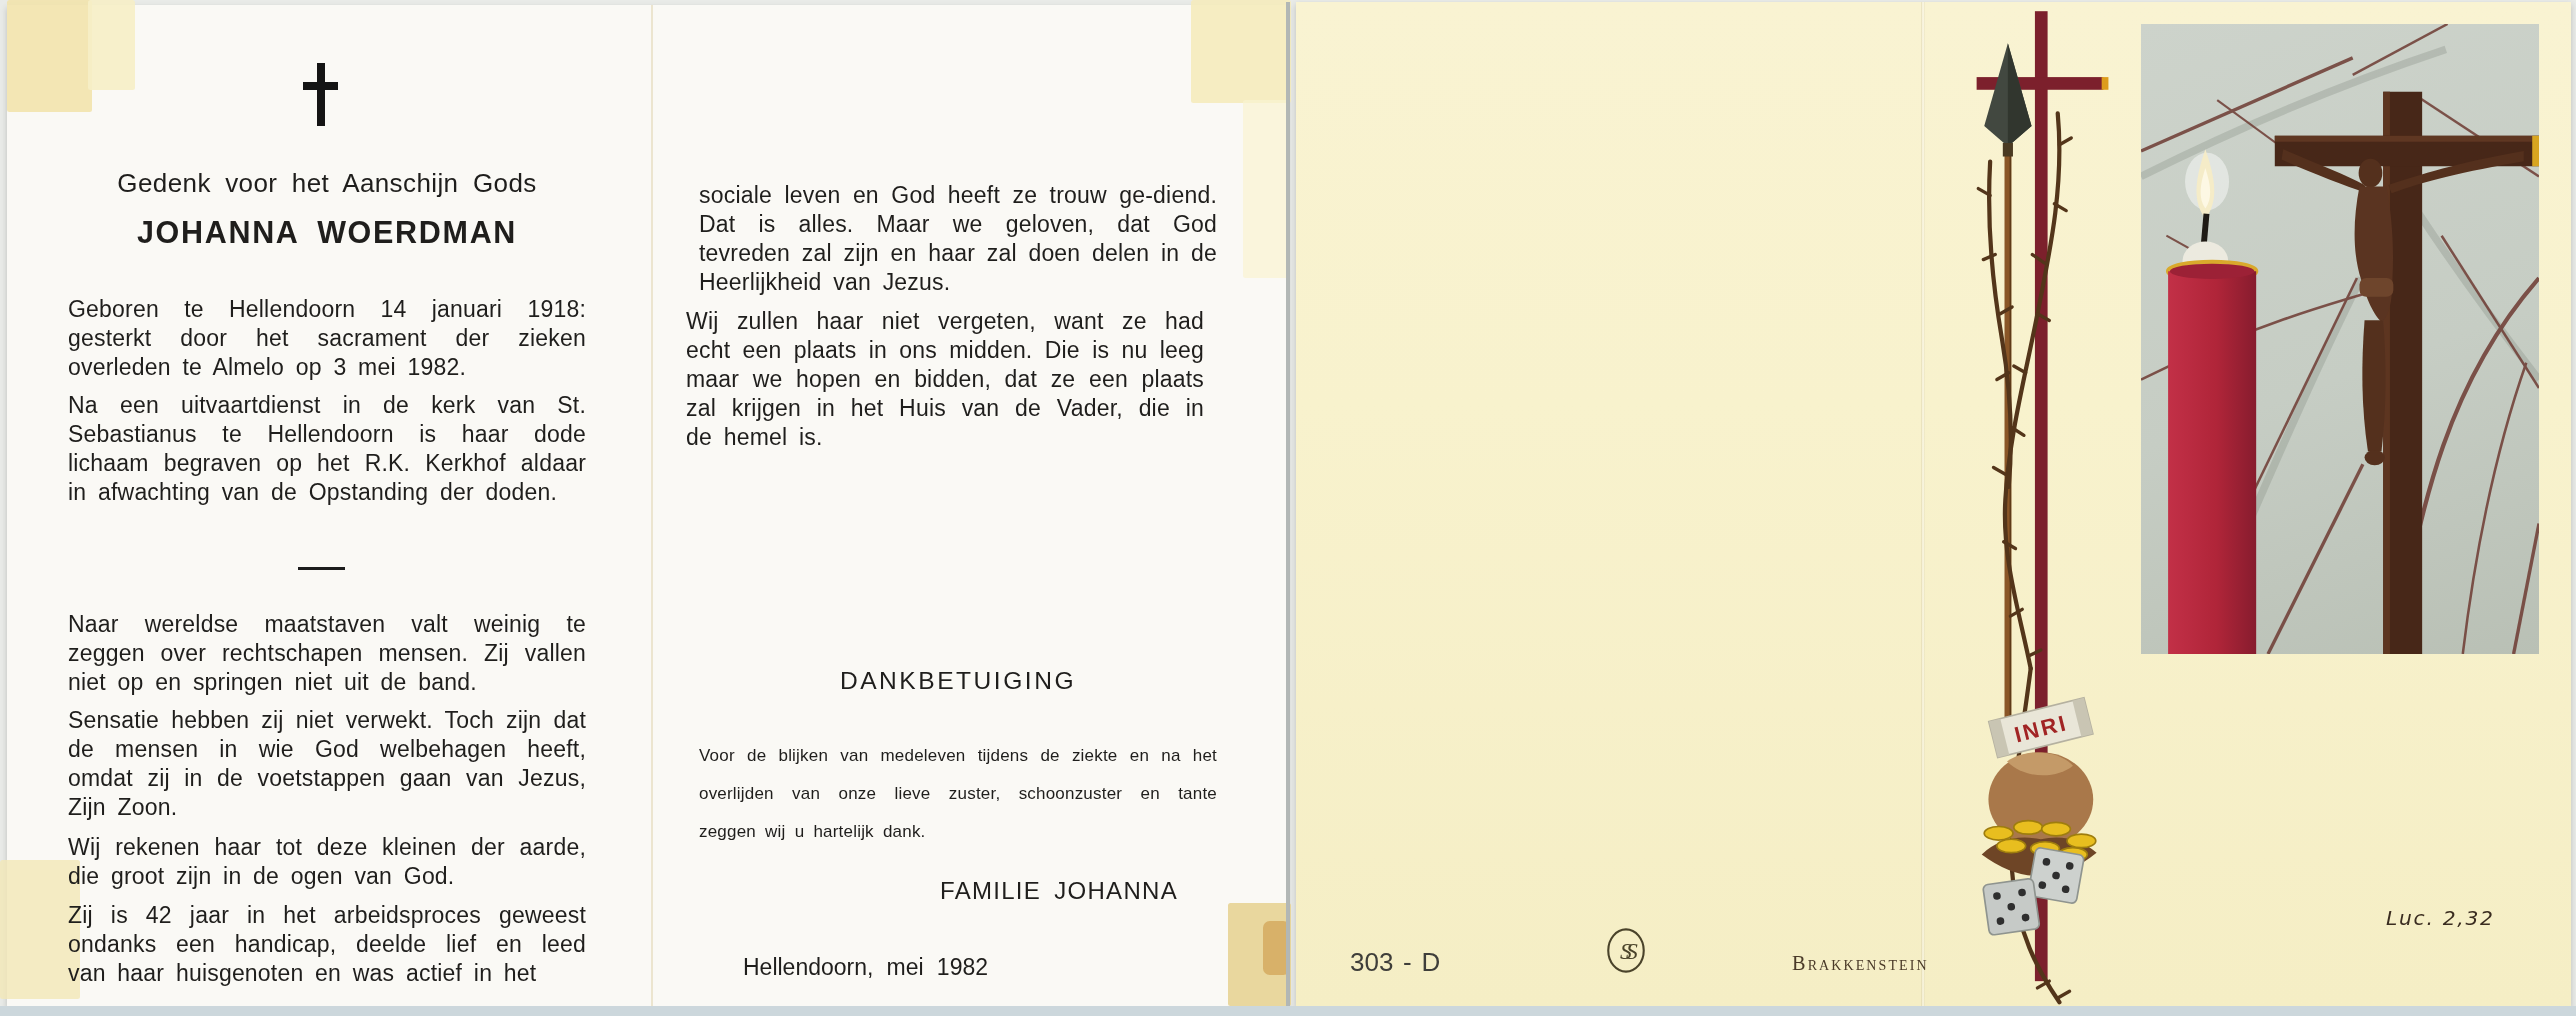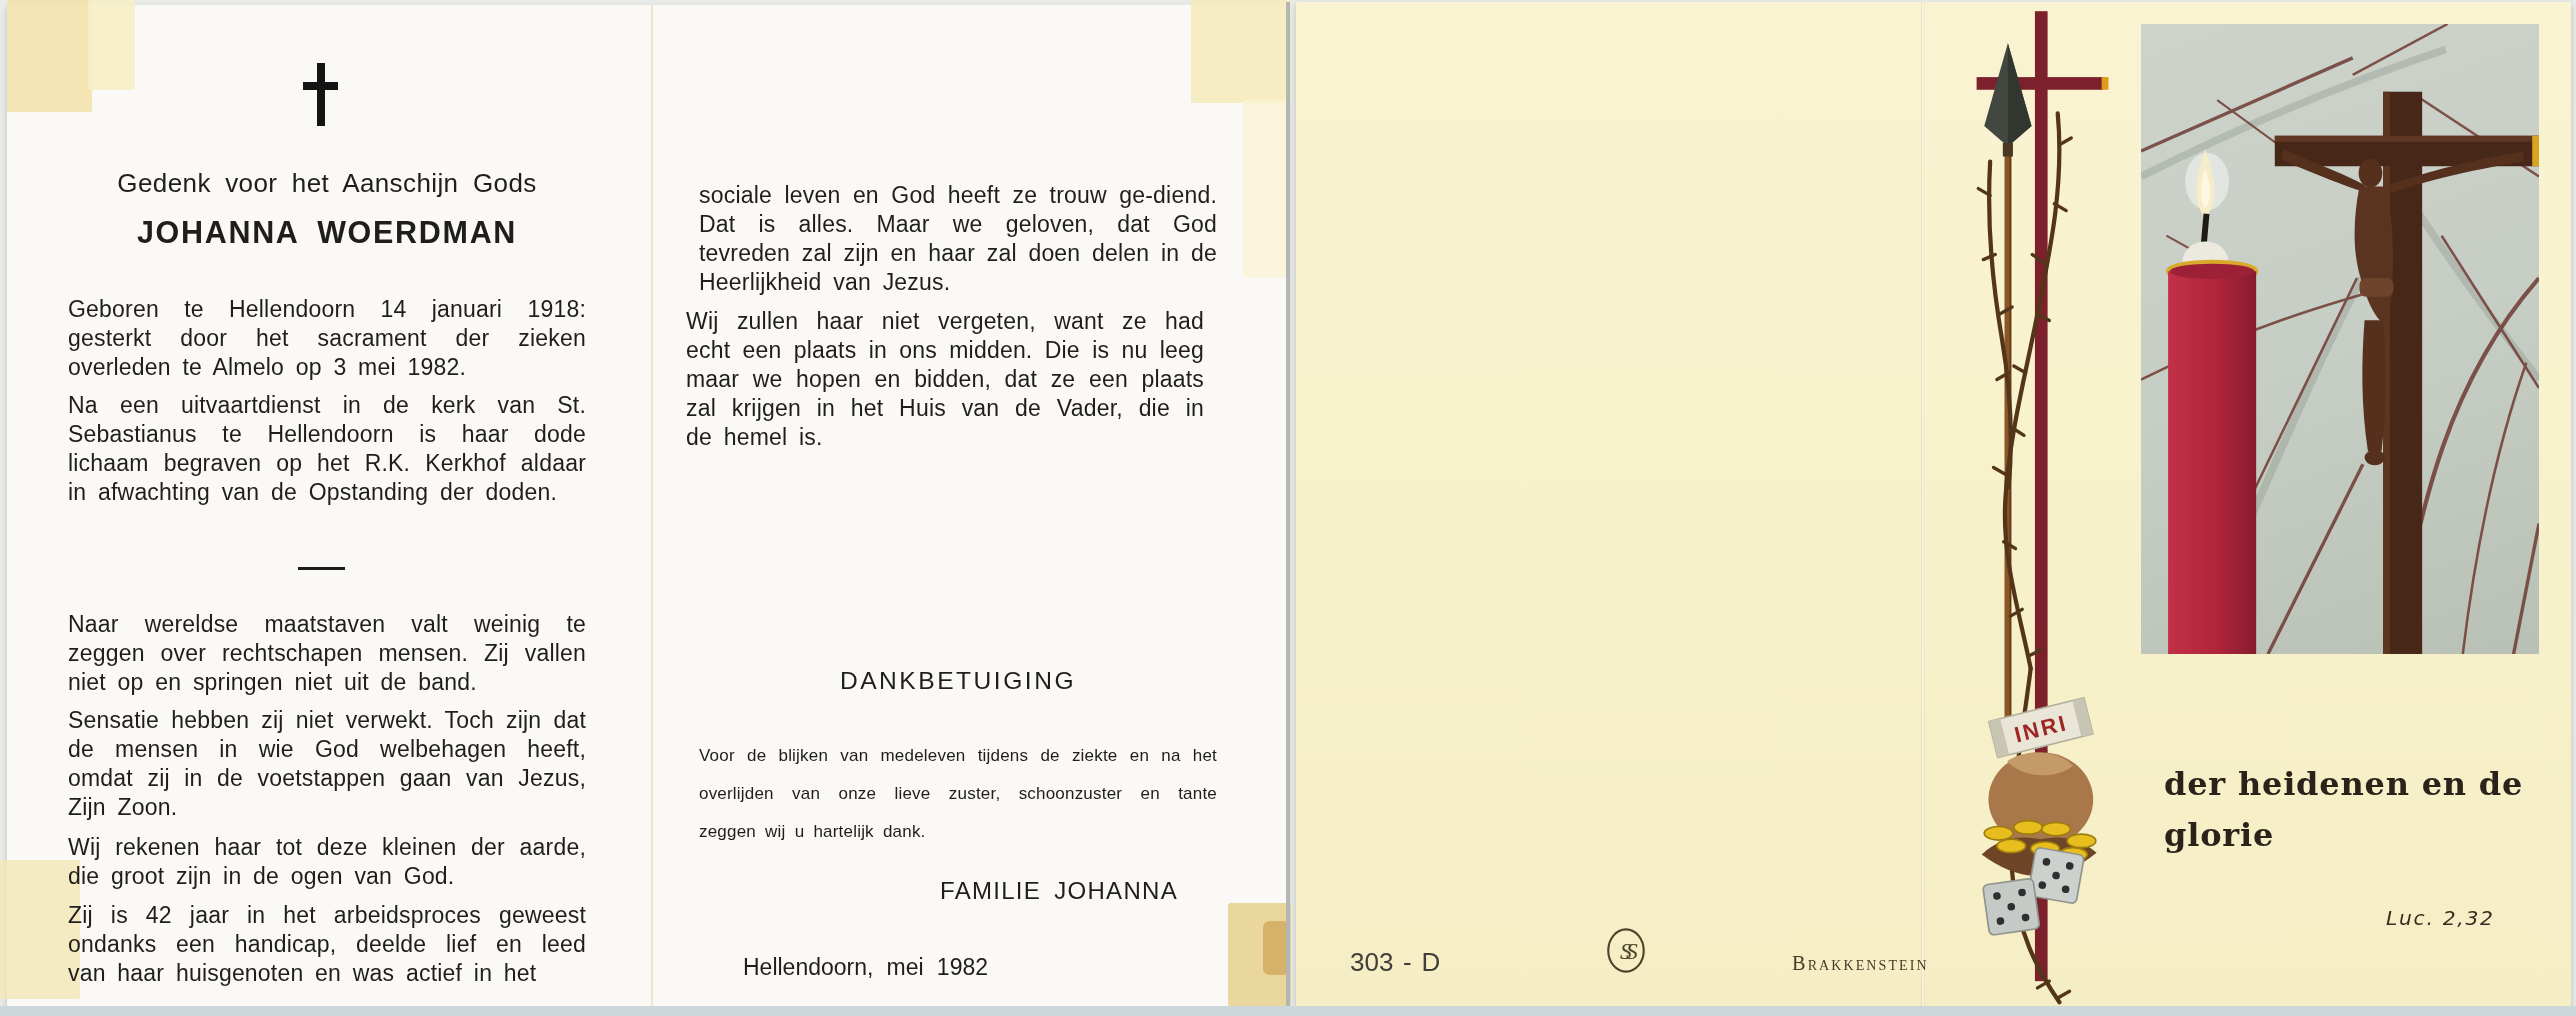--- a/index.html
+++ b/index.html
@@ -258,18 +258,17 @@
       <rect x="72" y="224" width="7" height="42" fill="#1e1a14" transform="rotate(5 75 245)"></rect>
       <ellipse cx="76" cy="280" rx="27" ry="23" fill="#eceadf"></ellipse>
       <ellipse cx="84" cy="292" rx="52" ry="11" fill="none" stroke="#d9a92c" stroke-width="5"></ellipse>
       <rect x="32" y="292" width="104" height="452" fill="url(#candleGrad)"></rect>
       <ellipse cx="84" cy="292" rx="50" ry="9" fill="#9c2136"></ellipse>
     </g>
   </svg>
 </div>
 
 <div class="abs" style="left:2164px;top:759px;width:398px;">
-  <div class="verse-line">der heidenen en de glorie</div>
 </div>
 <div class="abs verse-ref" style="left:2386px;top:906px;">Luc. 2,32</div>
 
 <div class="abs bottom-strip"></div>
 
 
 </body></html>

